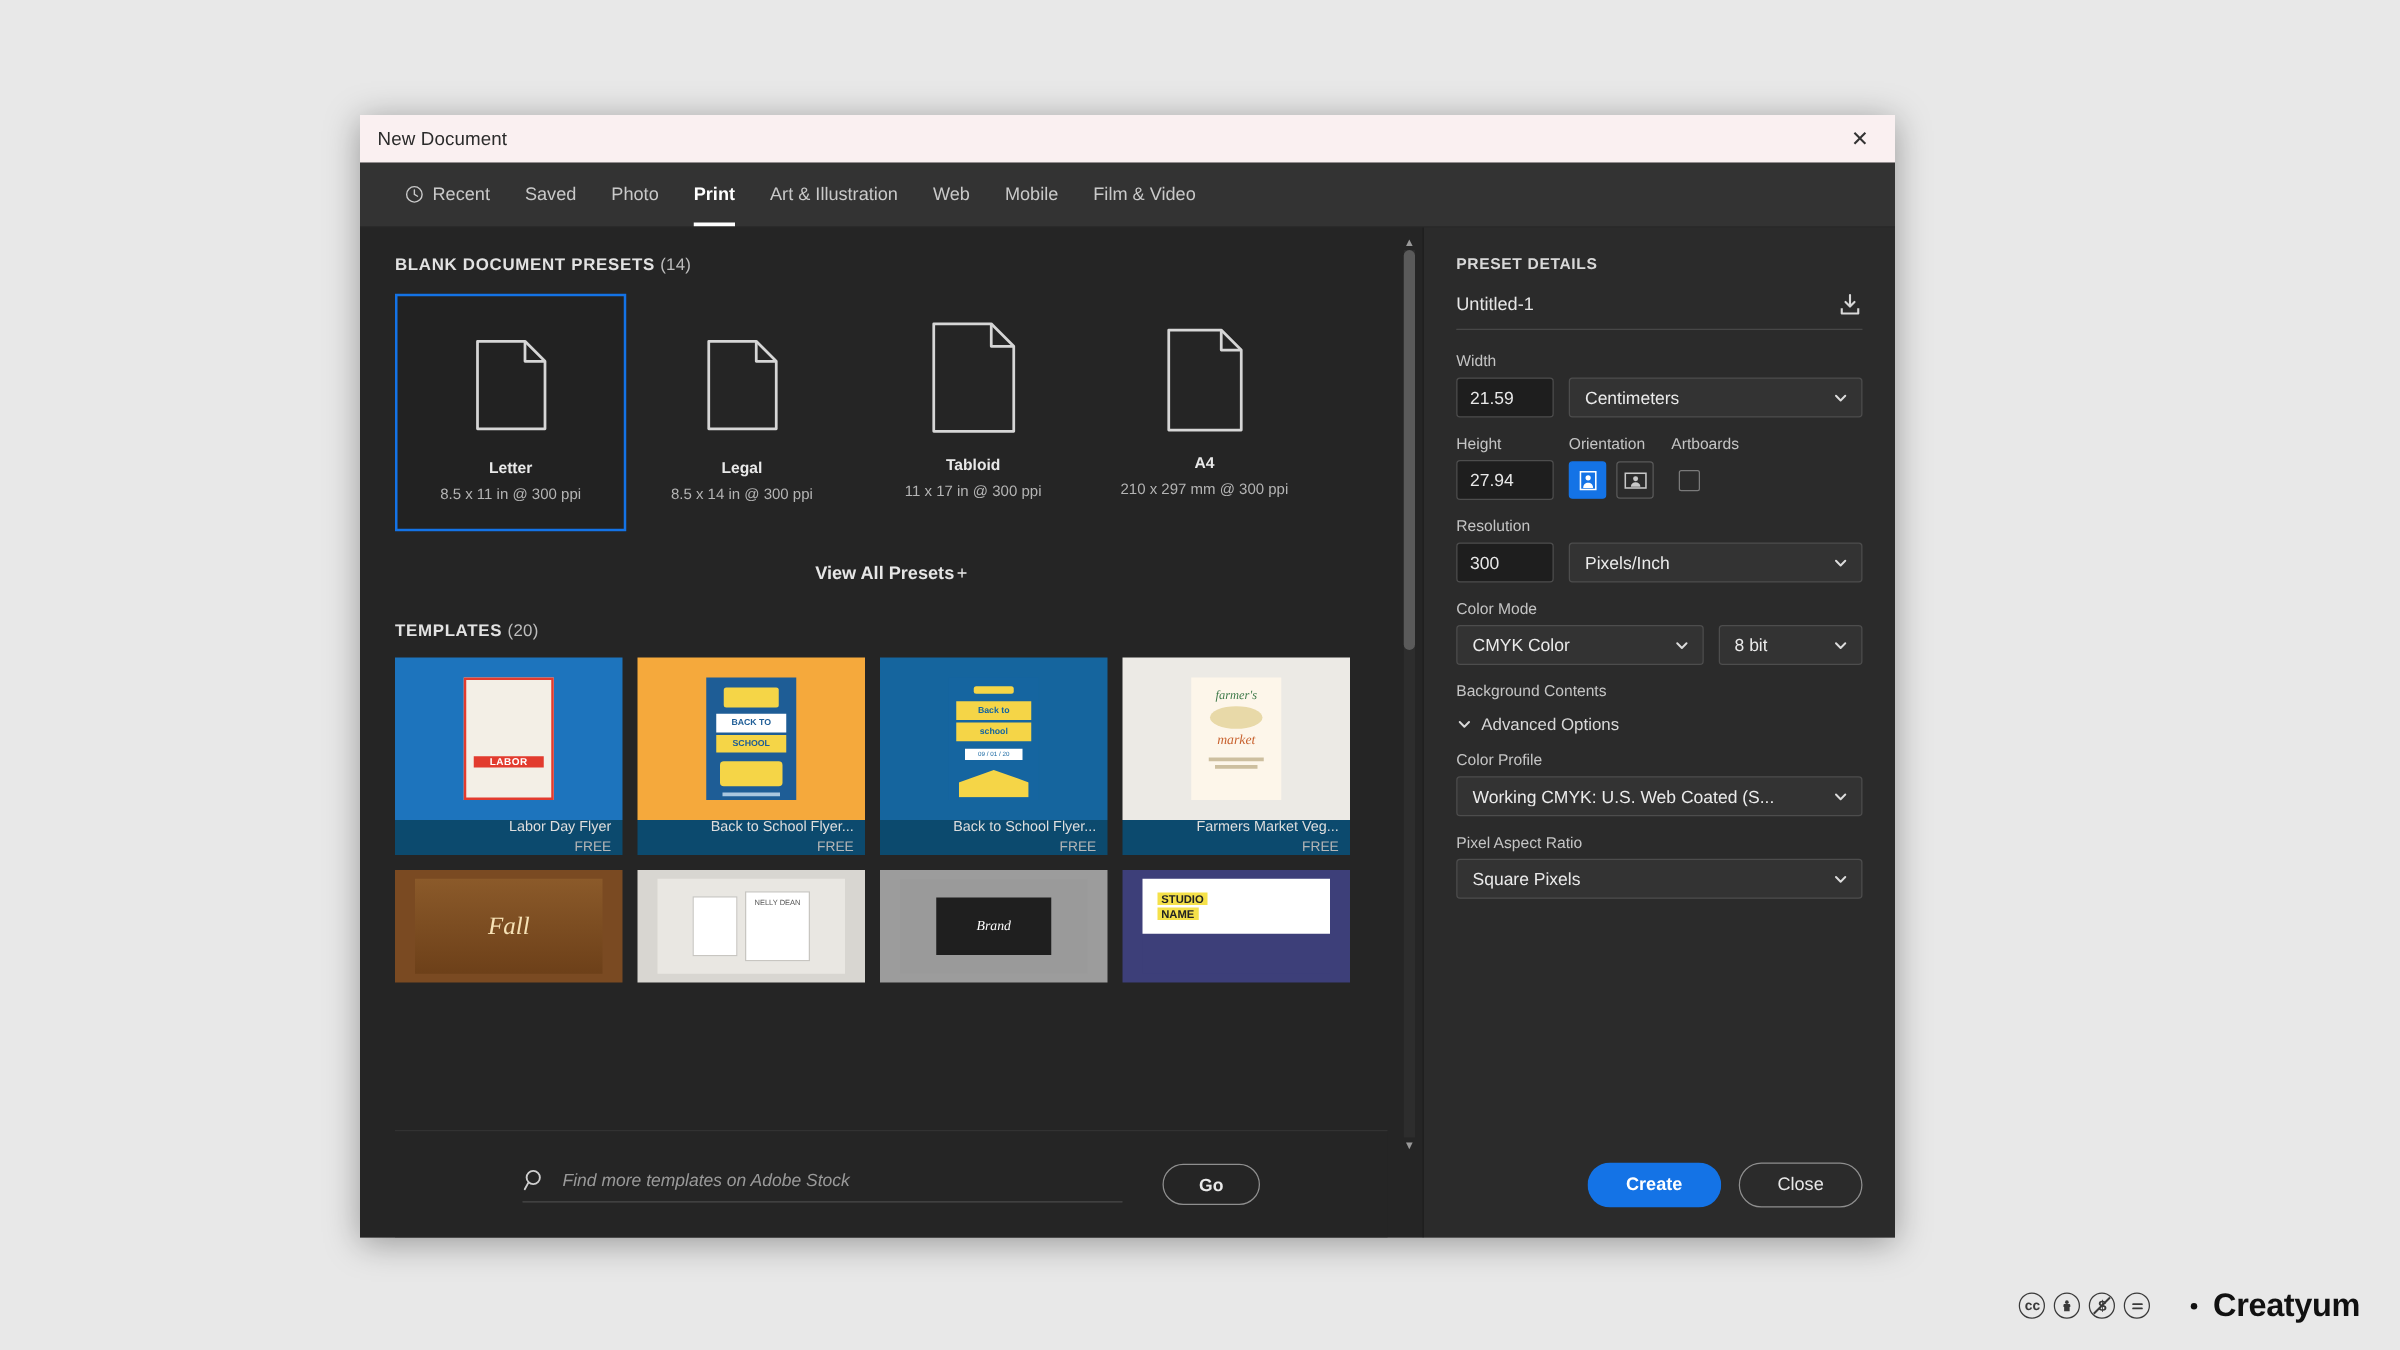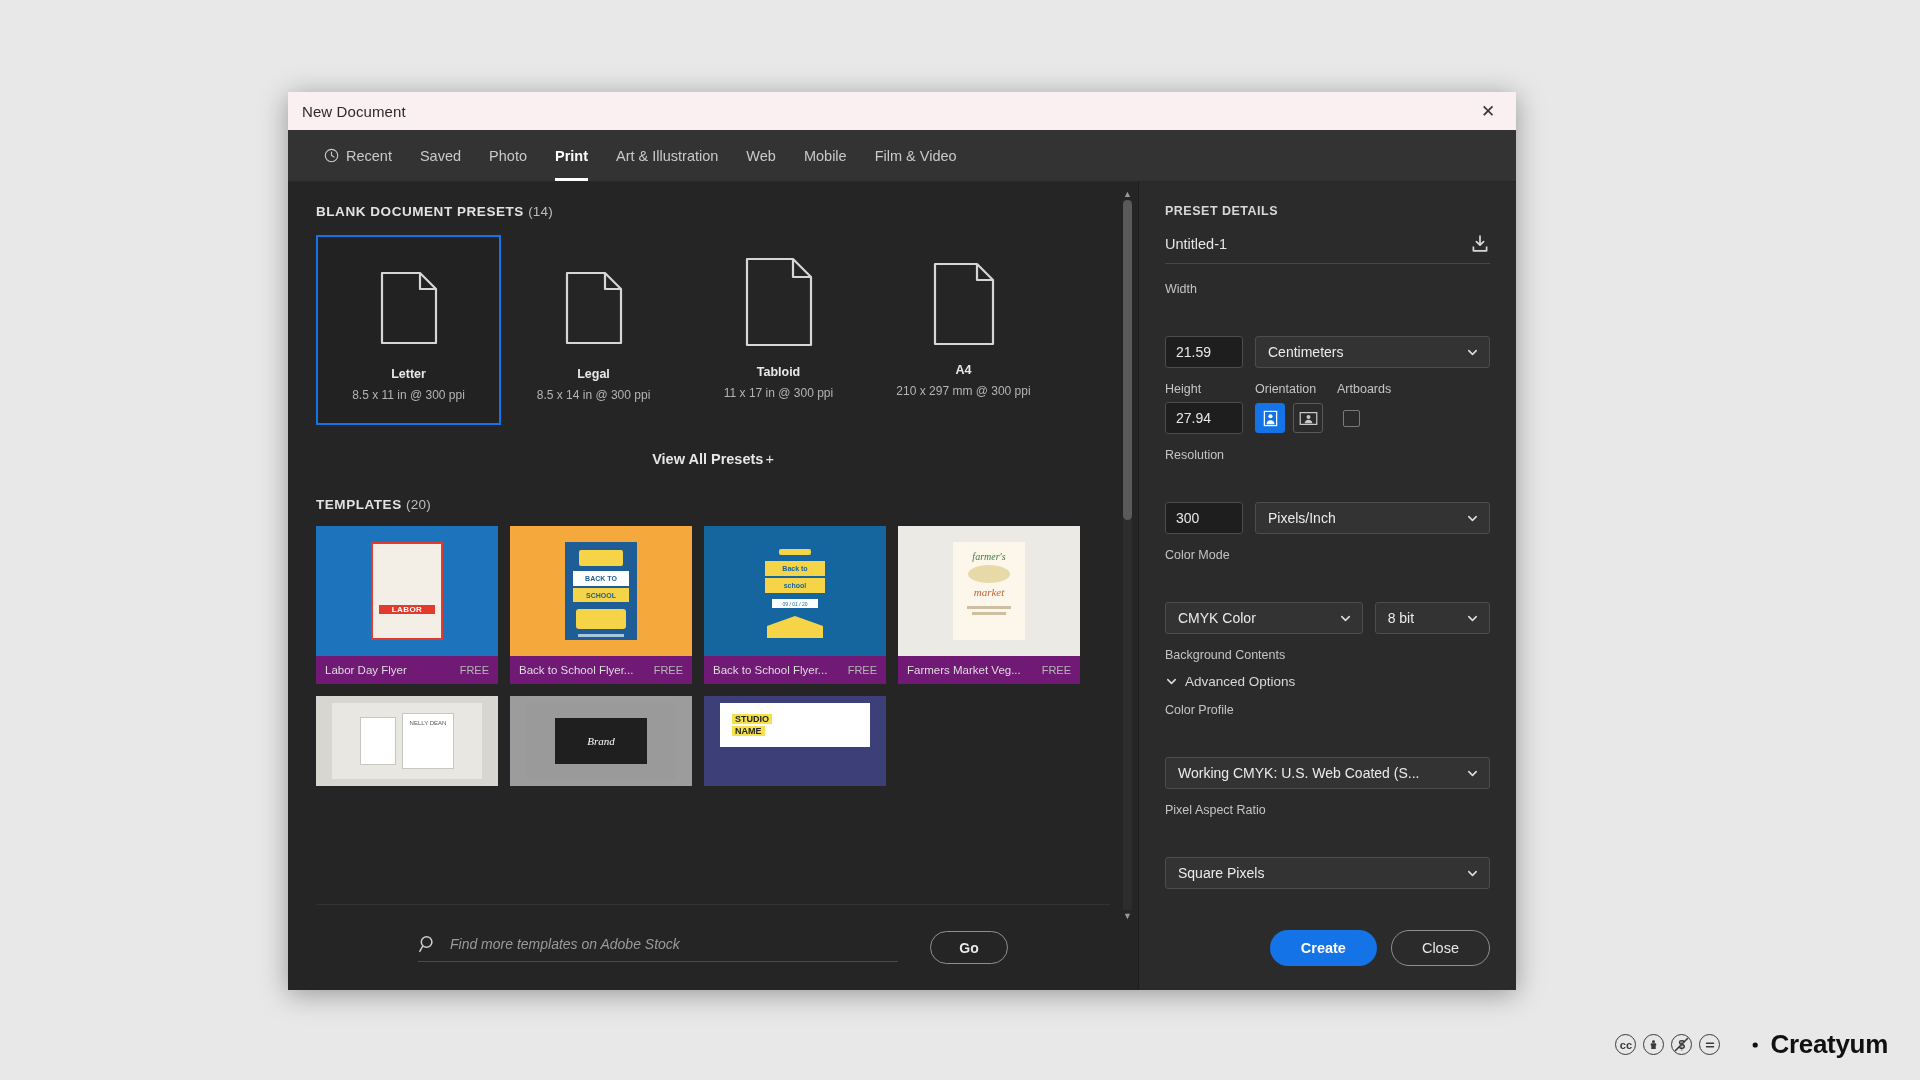--- a/index.html
+++ b/index.html
@@ -115,23 +115,24 @@
   
   .tpl-head { margin-top: 30px; margin-bottom: 14px; }
   .tpl-grid { display: flex; gap: 12px; flex-wrap: wrap; }
   .tpl-card { width: 182px; cursor: pointer; }
   .tpl-thumb {
     width: 182px; height: 130px;
     display: flex; align-items: center; justify-content: center;
     overflow: hidden; position: relative;
   }
   .tpl-cap {
-    height: 28px; background: #701a75;
-    display: flex; align-items: center; justify-content: space-between;
+    height: 28px; background: #0c4a6e;
+    display: flex; align-items: flex-end; justify-content: space-between;
     padding: 0 9px;
+    flex-direction: column;
   }
   .tpl-cap .nm {
     font-size: 11.5px; color: #dedede;
     overflow: hidden; white-space: nowrap; text-overflow: ellipsis;
     max-width: 118px;
   }
   .tpl-cap .fr { font-size: 11px; color: #b6b6b6; }
 
   
   .mini { width: 72px; height: 98px; position: relative; display:flex; flex-direction:column;
@@ -217,21 +218,21 @@
   }
   .numbox input {
     width: 100%; background: transparent; border: none; outline: none;
     font-family: Liberation Sans, sans-serif;
     font-size: 14px; color: #e8e8e8;
   }
   .sel {
     height: 32px; background: #333333;
     border: 1px solid #4d4d4d; border-radius: 3px;
     display: flex; align-items: center; justify-content: space-between;
-    padding: 0 10px 0 12px; cursor: pointer; min-width: 0; margin-top: 34px;
+    padding: 0 10px 0 12px; cursor: pointer; min-width: 0;
   }
   .sel .v {
     font-size: 14px; color: #ebebeb;
     overflow: hidden; white-space: nowrap; text-overflow: ellipsis;
   }
   .chev { width: 13px; height: 13px; flex: none; margin-left: 8px; }
 
   .orientbtn {
     width: 30px; height: 30px; border-radius: 3px;
     border: 1px solid #5a5a5a; background: transparent;
@@ -443,20 +444,27 @@
                 <div style="margin-top:8px;width:44px;height:3px;background:#cdbf9f;"></div>
                 <div style="margin-top:3px;width:34px;height:3px;background:#cdbf9f;"></div>
               </div>
             </div>
             <div class="tpl-cap">
               <span class="nm">Farmers Market Veg...</span>
               <span class="fr">FREE</span>
             </div>
           </div>
 
+          <div class="tpl-card">
+            <div class="tpl-thumb" style="background:#7a4a22;height:90px">
+              <div style="width:150px;height:76px;background:linear-gradient(180deg,#8b5a2a,#6d4019);display:flex;align-items:center;justify-content:center;">
+                <span style="font-family:'Liberation Serif',serif;font-style:italic;font-size:20px;color:#f6e2b6;">Fall</span>
+              </div>
+            </div>
+          </div>
 
           <div class="tpl-card">
             <div class="tpl-thumb" style="background:#d8d6d1;height:90px">
               <div style="width:150px;height:76px;background:#e9e7e2;display:flex;gap:6px;align-items:center;justify-content:center;">
                 <div style="width:36px;height:48px;background:#fff;border:1px solid #c8c6c1;"></div>
                 <div style="width:52px;height:56px;background:#fff;border:1px solid #c8c6c1;display:flex;align-items:flex-start;justify-content:center;padding-top:6px;font-size:6px;color:#555;">NELLY DEAN</div>
               </div>
             </div>
           </div>
 

